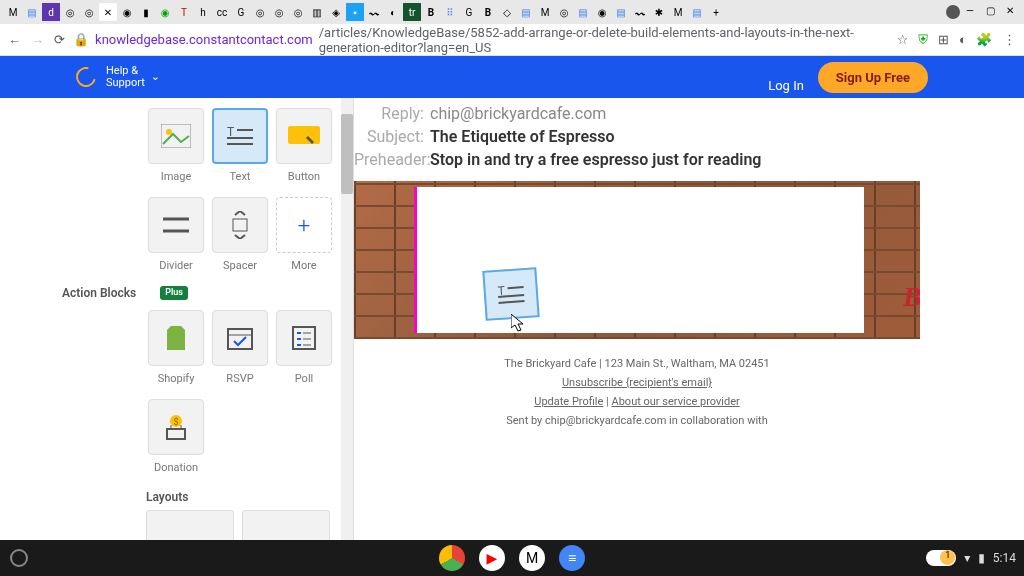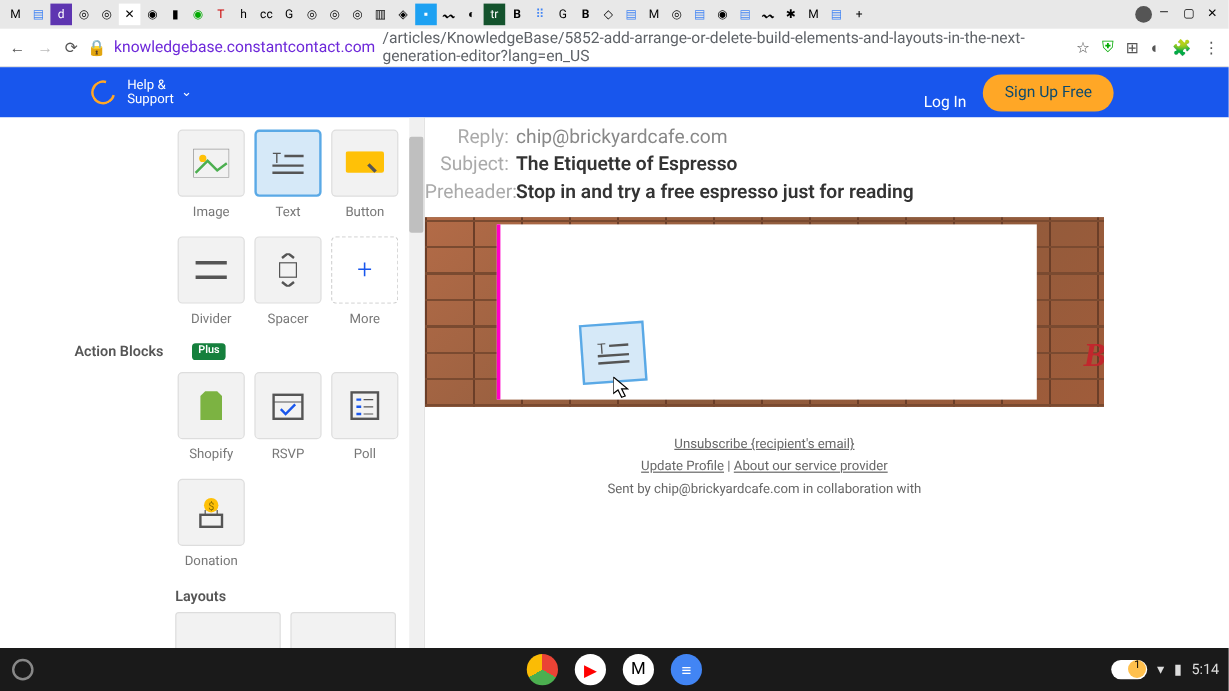--- a/index.html
+++ b/index.html
@@ -13,21 +13,21 @@
 .addr-bar .nav-icons{display:flex;gap:10px;align-items:center}
 .addr-bar .url-area{flex:1;display:flex;align-items:center;gap:6px;color:#5f6368}
 .addr-bar .url-area .host{color:#6d28d9}
 .addr-bar .ext{display:flex;gap:10px;align-items:center}
 .cc-header{height:42px;background:#1856ed;display:flex;align-items:center;padding:0 0 0 76px;color:#fff}
 .cc-logo{display:flex;align-items:center;gap:8px;font-size:16px;font-weight:600}
 .cc-logo .swirl{width:20px;height:20px;border:2.5px solid #ffa726;border-right-color:transparent;border-radius:50%;transform:rotate(-30deg)}
 .help-sup{margin-left:10px;font-size:11px;line-height:1.1;display:flex;align-items:center;gap:6px}
 .cc-right{margin-left:auto;display:flex;align-items:flex-end;gap:14px;padding-right:96px}
 .login{font-size:13px;color:#fff;cursor:pointer}
-.signup{background:#ffa726;color:#0c4a6e;font-size:13px;padding:8px 18px;border-radius:20px;cursor:pointer;font-weight:400}
+.signup{background:#ffa726;color:#7f1d1d;font-size:13px;padding:8px 18px;border-radius:20px;cursor:pointer;font-weight:700}
 .main{display:flex;height:442px;background:#f9f9f9;position:relative}
 .sidebar{width:354px;background:#fff;border-right:1px solid #ddd;position:relative;overflow:hidden}
 .side-scroll{position:absolute;right:0;top:0;width:12px;height:100%;background:#f0f0f0}
 .side-scroll .thumb{position:absolute;right:0;top:16px;width:12px;height:80px;background:#bfbfbf;border-radius:2px}
 .side-content{padding:0 6px 0 146px}
 .blocks-row{display:flex;gap:4px;margin-top:6px;padding:4px 0}
 .block{width:60px;text-align:center;font-size:11px;color:#777;cursor:pointer}
 .block .tile{width:56px;height:56px;background:#f2f2f2;border:1px solid #ddd;border-radius:4px;display:flex;align-items:center;justify-content:center;margin:0 auto 6px}
 .block.selected .tile{background:#d6e9f8;border:2px solid #5aa9e6}
 .block.more .tile{background:#fff;border:1px dashed #ccc}
@@ -307,20 +307,21 @@
       <div class="drag-block">
         <svg width="30" height="24">
             <text x="2" y="12" font-size="12" fill="#555">T</text>
             <line x1="12" y1="6" x2="28" y2="6" stroke="#555" stroke-width="2"></line>
             <line x1="2" y1="14" x2="28" y2="14" stroke="#555" stroke-width="2"></line>
             <line x1="2" y1="20" x2="28" y2="20" stroke="#555" stroke-width="2"></line>
           </svg>
       </div>
     </div>
     <div class="footer">
+      <div>The Brickyard Cafe | 123 Main St., Waltham, MA 02451</div>
       <div class="row2"><a href="#">Unsubscribe {recipient's email}</a></div>
       <div class="row2">
         <a href="#">Update Profile</a><span> | </span><a href="#">About our service provider</a>
       </div>
       <div class="row2">Sent by chip@brickyardcafe.com in collaboration with</div>
     </div>
   </div>
 </div>
 
 <svg class="cursor" width="16" height="20">

